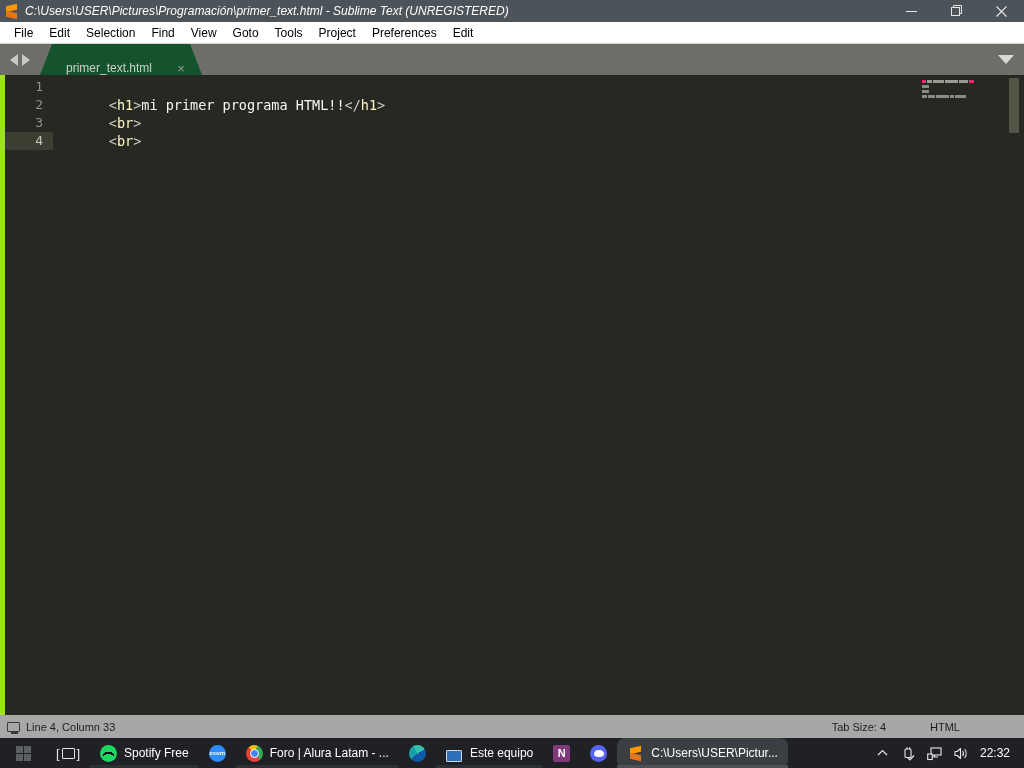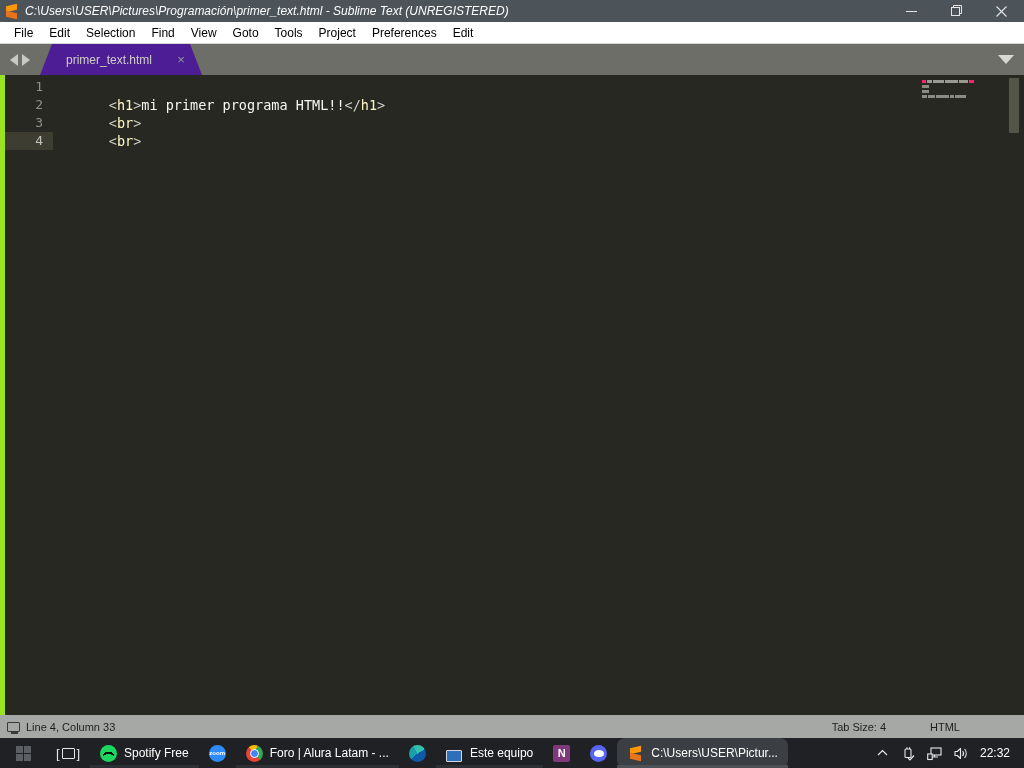--- a/index.html
+++ b/index.html
@@ -91,25 +91,25 @@
   }
   .nav-arrow.right {
     border-top: 6px solid transparent; border-bottom: 6px solid transparent;
     border-left: 8px solid #c8c8c4;
   }
   #tabs-region { flex: 1 1 auto; display: flex; align-items: flex-end; height: 31px; }
   .tab {
     position: relative;
     height: 31px;
     min-width: 140px;
-    display: flex; align-items: center;
+    display: flex; align-items: flex-end;
     padding: 0 14px 0 26px;
     color: #cfcfc8;
     font-size: 12px;
-    background: #4c1d95;
+    background: #14532d;
     clip-path: polygon(12px 0, calc(100% - 12px) 0, 100% 100%, 0 100%);
   }
   .tab-label { white-space: nowrap; padding-right: 18px; }
   .tab-close {
     width: 14px; height: 14px;
     display: flex; align-items: center; justify-content: center;
     color: #9a9a94; font-size: 13px; line-height: 1;
     margin-left: 4px;
   }
   #tab-menu-btn {

